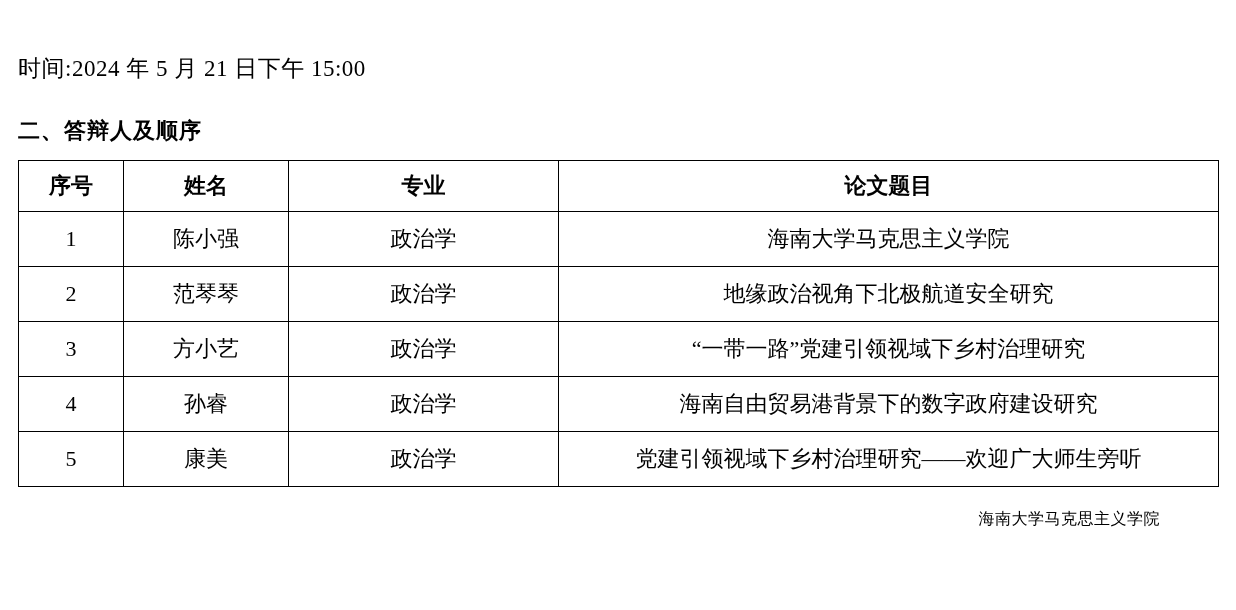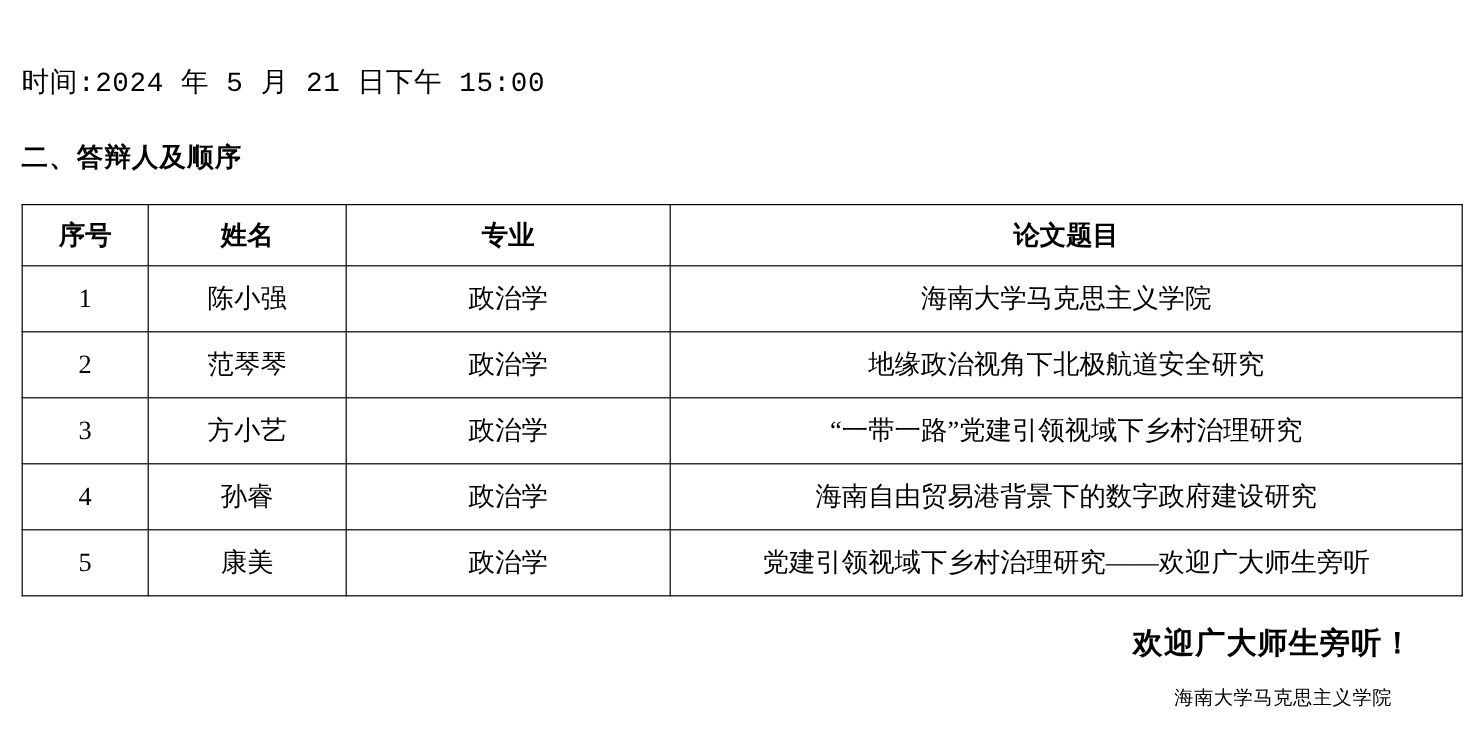--- a/index.html
+++ b/index.html
@@ -22,38 +22,37 @@
     box-sizing: border-box;
     padding: 0 18px;
   }
   .meta-row {
     display: flex;
     justify-content: space-between;
     align-items: baseline;
     font-size: 23px;
     padding-top: 53px;
     letter-spacing: 0.5px;
-    font-family: Liberation Mono, monospace;
   }
   .meta-left {
     white-space: nowrap;
   }
   .meta-right {
     white-space: nowrap;
     padding-right: 2px;
   }
   .section-title {
     text-align: left;
     font-size: 22px;
     font-weight: bold;
     margin-top: 32px;
     letter-spacing: 1px;
   }
   table.defense-table {
-    margin-top: 24px;
+    margin-top: 14px;
     width: 1200px;
     border-collapse: collapse;
     table-layout: fixed;
   }
   table.defense-table th,
   table.defense-table td {
     border: 1px solid #000000;
     text-align: center;
     vertical-align: middle;
     height: 54px;
@@ -141,17 +140,16 @@
       <tr>
         <td>5</td>
         <td>康美</td>
         <td>政治学</td>
         <td>党建引领视域下乡村治理研究——欢迎广大师生旁听</td>
       </tr>
     </tbody>
   </table>
 
   <div class="footer">
-    <div class="welcome">欢迎广大师生旁听！</div>
     <div class="org">海南大学马克思主义学院</div>
   </div>
 
 </div>
 
 </body></html>

